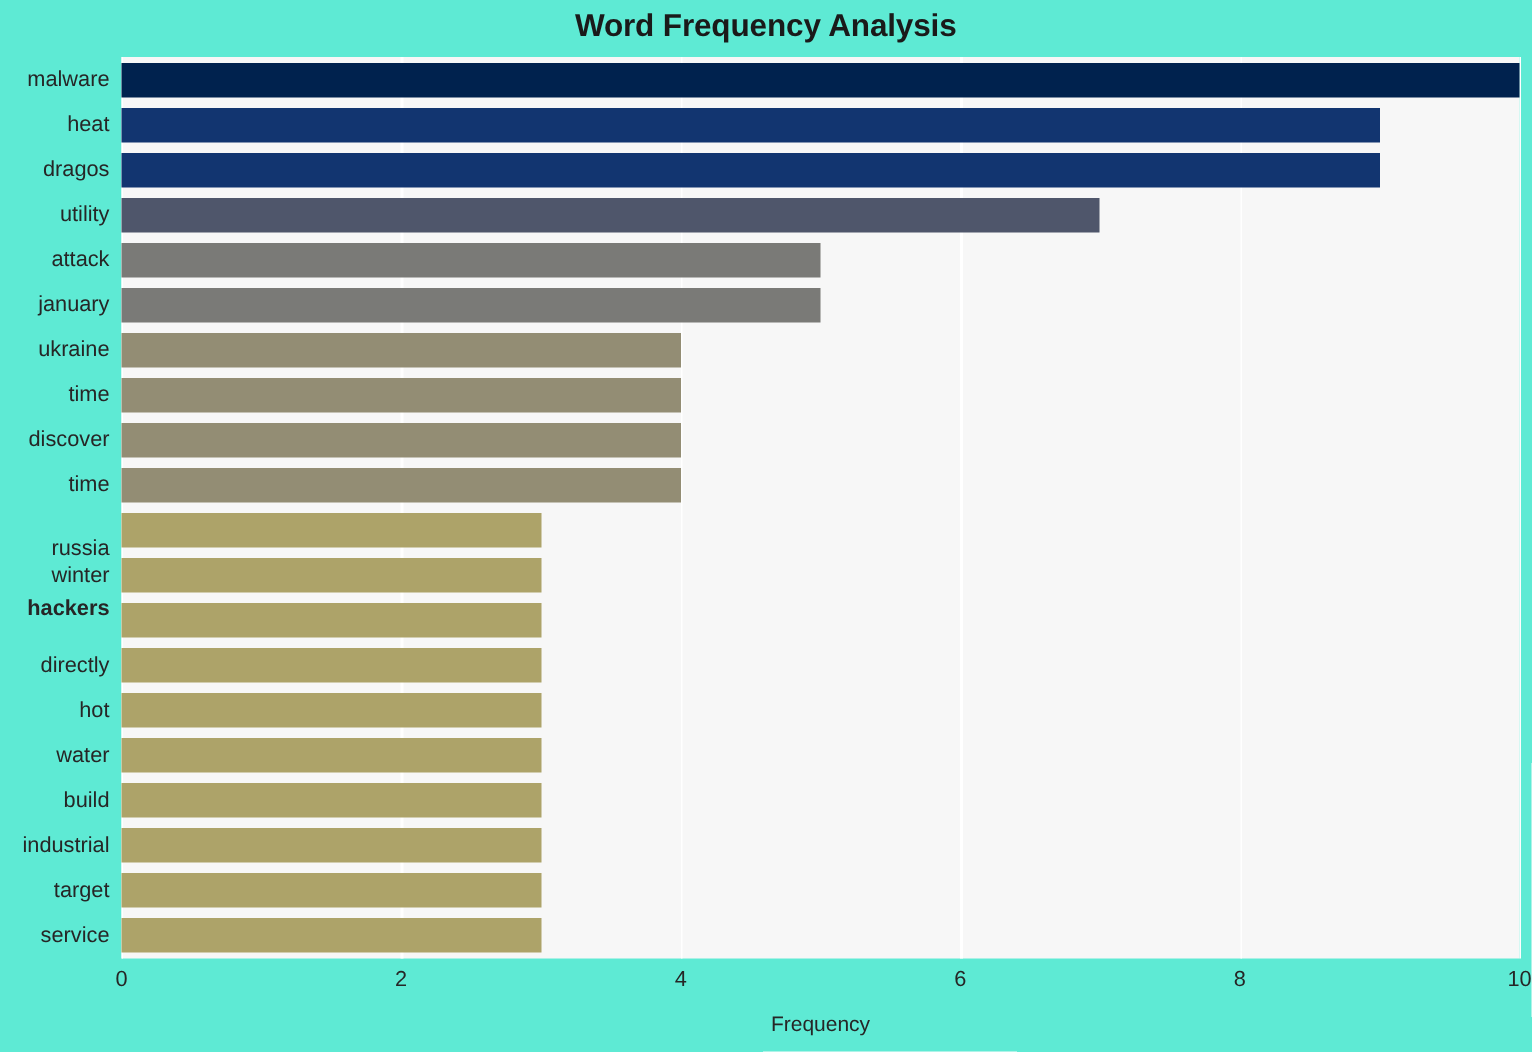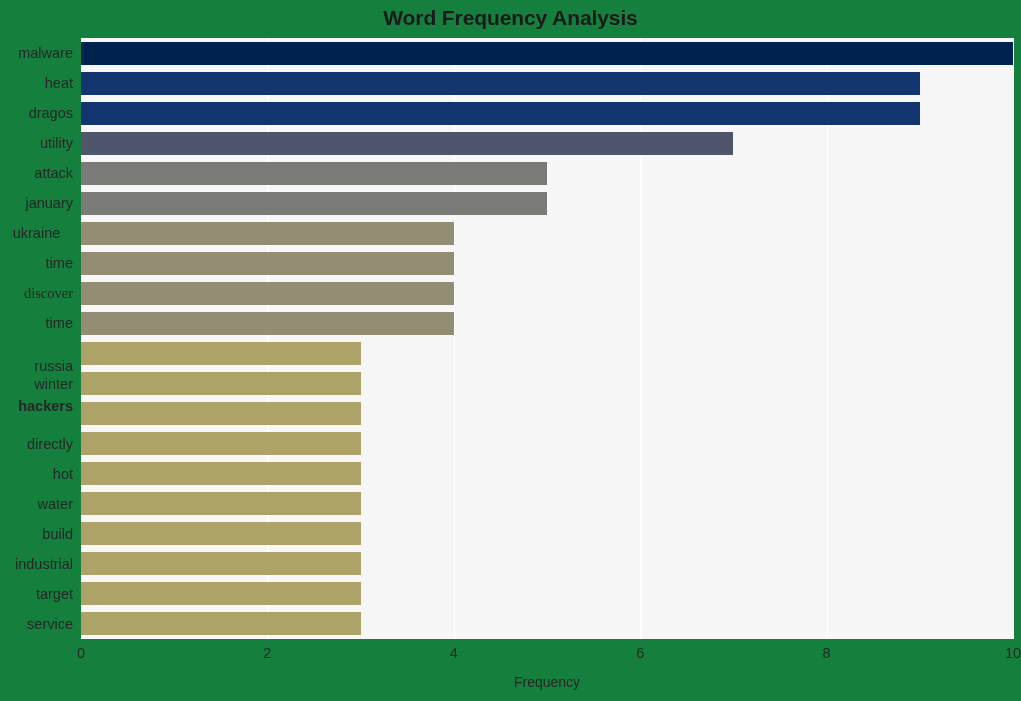--- a/index.html
+++ b/index.html
@@ -11,21 +11,21 @@
     width: 1021px;
     height: 701px;
     font-family: "Liberation Sans", sans-serif;
     overflow: hidden;
   }
 
   .figure {
     position: relative;
     width: 1021px;
     height: 701px;
-    background: #15803d;
+    background: #5eead4;
   }
 
   
   .chart-title {
     position: absolute;
     left: 0;
     top: 6px;
     width: 1021px;
     text-align: center;
     font-size: 21px;
@@ -196,23 +196,23 @@
       </div>
   </div>
 
   <div class="ylabels" id="ylabels">
       <div class="ylabel" style="top: 8.025px;">malware</div>
       <div class="ylabel" style="top: 38.075px; padding-left: 48px;">heat</div>
       <div class="ylabel" style="top: 68.125px;">dragos</div>
       <div class="ylabel" style="top: 98.175px;">utility</div>
       <div class="ylabel" style="top: 128.225px;">attack</div>
       <div class="ylabel" style="top: 158.275px;">january</div>
-      <div class="ylabel" style="top: 188.325px; text-align: center;">ukraine</div>
+      <div class="ylabel" style="top: 188.325px;">ukraine</div>
       <div class="ylabel" style="top: 218.375px;">time</div>
-      <div class="ylabel" style="top: 248.425px; font-family: Liberation Serif, serif;">discover</div>
+      <div class="ylabel" style="top: 248.425px;">discover</div>
       <div class="ylabel" style="top: 278.475px;">time</div>
       <div class="ylabel" style="top: 321px; padding-left: 16px;">russia</div>
       <div class="ylabel" style="top: 338.575px;">winter</div>
       <div class="ylabel" style="top: 361px; font-weight: bold;">hackers</div>
       <div class="ylabel" style="top: 398.675px;">directly</div>
       <div class="ylabel" style="top: 428.725px;">hot</div>
       <div class="ylabel" style="top: 458.775px;">water</div>
       <div class="ylabel" style="top: 488.825px;">build</div>
       <div class="ylabel" style="top: 518.875px;">industrial</div>
       <div class="ylabel" style="top: 548.925px; padding-left: 20px;">target</div>

